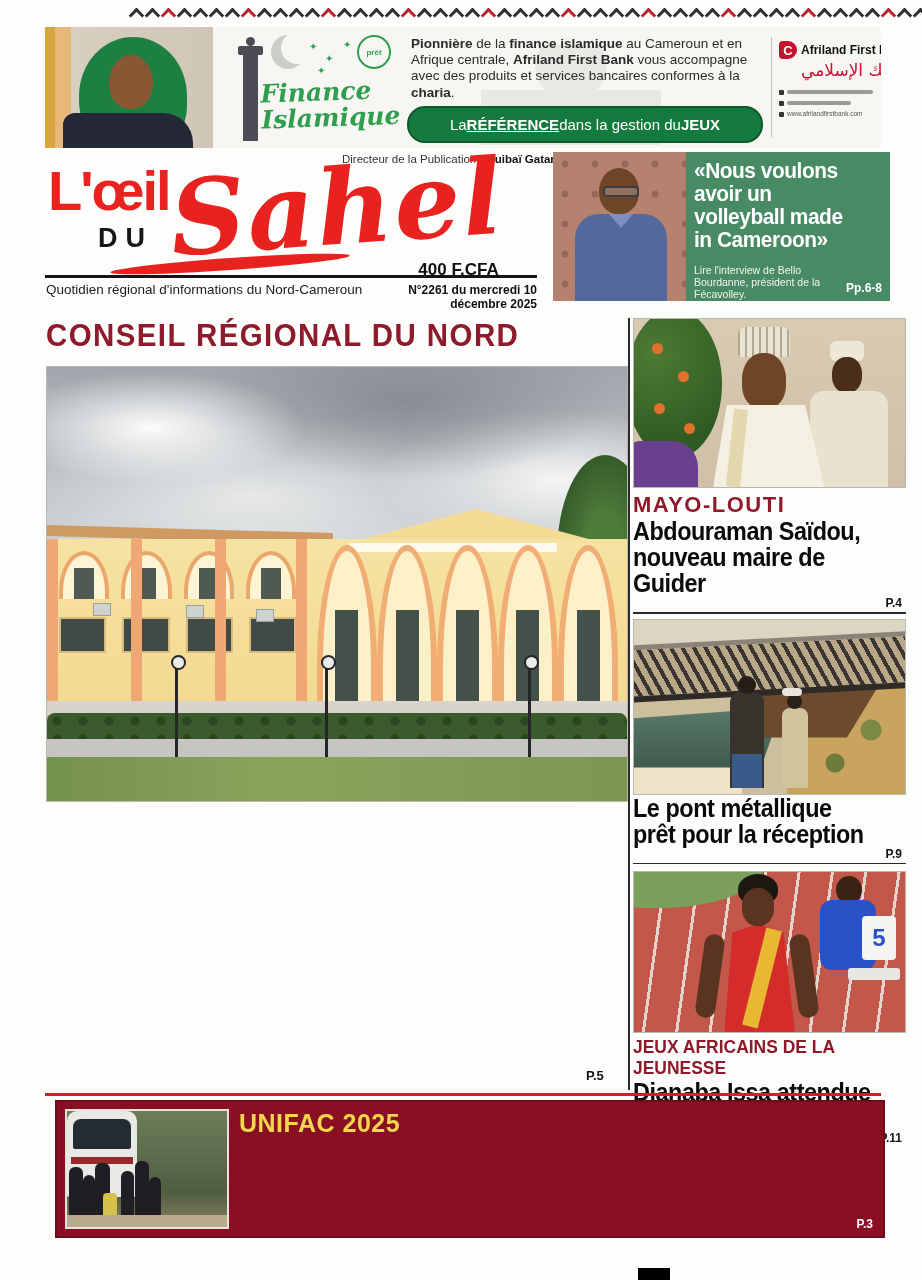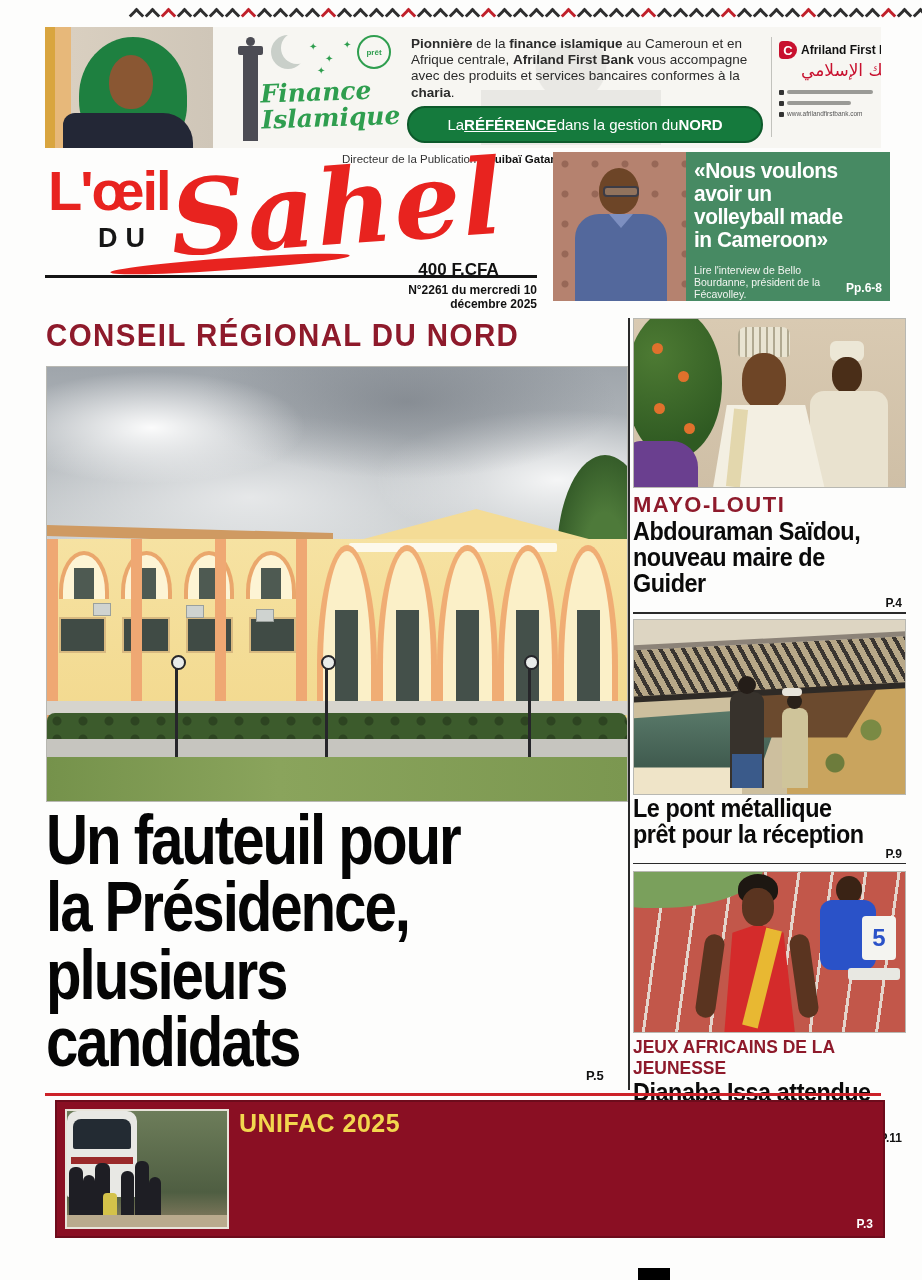--- a/index.html
+++ b/index.html
@@ -280,21 +280,21 @@
       <div class="abs fi-title">
         <span>Finance</span><br>
         <span>Islamique</span>
       </div>
     </div>
     <div class="abs ad-tagline"><span style="font-weight: 700;">Pionnière </span><span>de la </span><span style="font-weight: 700;">finance islamique</span><span> au Cameroun et en Afrique centrale, </span><span style="font-weight: 700;">Afriland First Bank</span><span> vous accompagne avec des produits et services bancaires conformes à la </span><span style="font-weight: 700;">charia</span><span>.</span></div>
     <div class="abs ad-button">
         <span>La </span>
         <span style="font-weight: 700; text-decoration: underline;">RÉFÉRENCE</span>
         <span> dans la gestion du </span>
-        <span style="font-weight: 700;">NORD</span>
+        <span style="font-weight: 700;">JEUX</span>
       </div>
     <div class="abs ad-sep"></div>
     <div class="abs bank">
       <div class="bank-row">
         <span class="bank-mark">C</span>
         <span class="bank-name">Afriland First Bank</span>
       </div>
       <div class="bank-arabic">البنك الإسلامي</div>
       <div class="bank-contact">
         <span class="sq"></span><span class="bar" style="width:86px"></span><br>
@@ -307,20 +307,21 @@
 
   <div class="abs director">
     <span>Directeur de la Publication : </span><b>Guibaï Gatama</b>
   </div>
   <div class="abs logo-oeil">L'œil</div>
   <div class="abs logo-du">DU</div>
   <div class="abs logo-swash"></div>
   <div class="abs logo-sahel">Sahel</div>
   <div class="abs price">400 F.CFA</div>
   <div class="abs mast-rule"></div>
+  <div class="abs mast-sub">Quotidien régional d'informations du Nord-Cameroun</div>
   <div class="abs mast-issue">N°2261 du mercredi 10 décembre 2025</div>
 
   <div class="abs ibox">
     <div class="abs ibox-photo">
       <div class="abs iman-head"></div>
       <div class="abs iman-glasses"></div>
       <div class="abs iman-body"></div>
       <div class="abs iman-collar"></div>
     </div>
     <div class="abs ibox-quote">
@@ -371,25 +372,20 @@
     </div>
     <div class="pm-walk"></div>
     <div class="pm-hedge"></div>
     <div class="pm-path"></div>
     <div class="pm-grass"></div>
     <div class="lamp" style="left:22%"></div>
     <div class="lamp" style="left:48%"></div>
     <div class="lamp" style="left:83%"></div>
   </div>
 
-  <div class="abs headline-main">
-    <span>Un fauteuil pour</span>
-    <span>la Présidence,</span>
-    <span>plusieurs candidats</span>
-  </div>
   <div class="abs lead-page">P.5</div>
 
   <div class="abs vsep"></div>
   <div class="abs sidebar">
 
     <div class="sb-photo ph-men" style="height:168px">
       <div class="abs plant"></div>
       <div class="fruit" style="left:18px;top:24px"></div>
       <div class="fruit" style="left:44px;top:52px"></div>
       <div class="fruit" style="left:20px;top:84px"></div>

